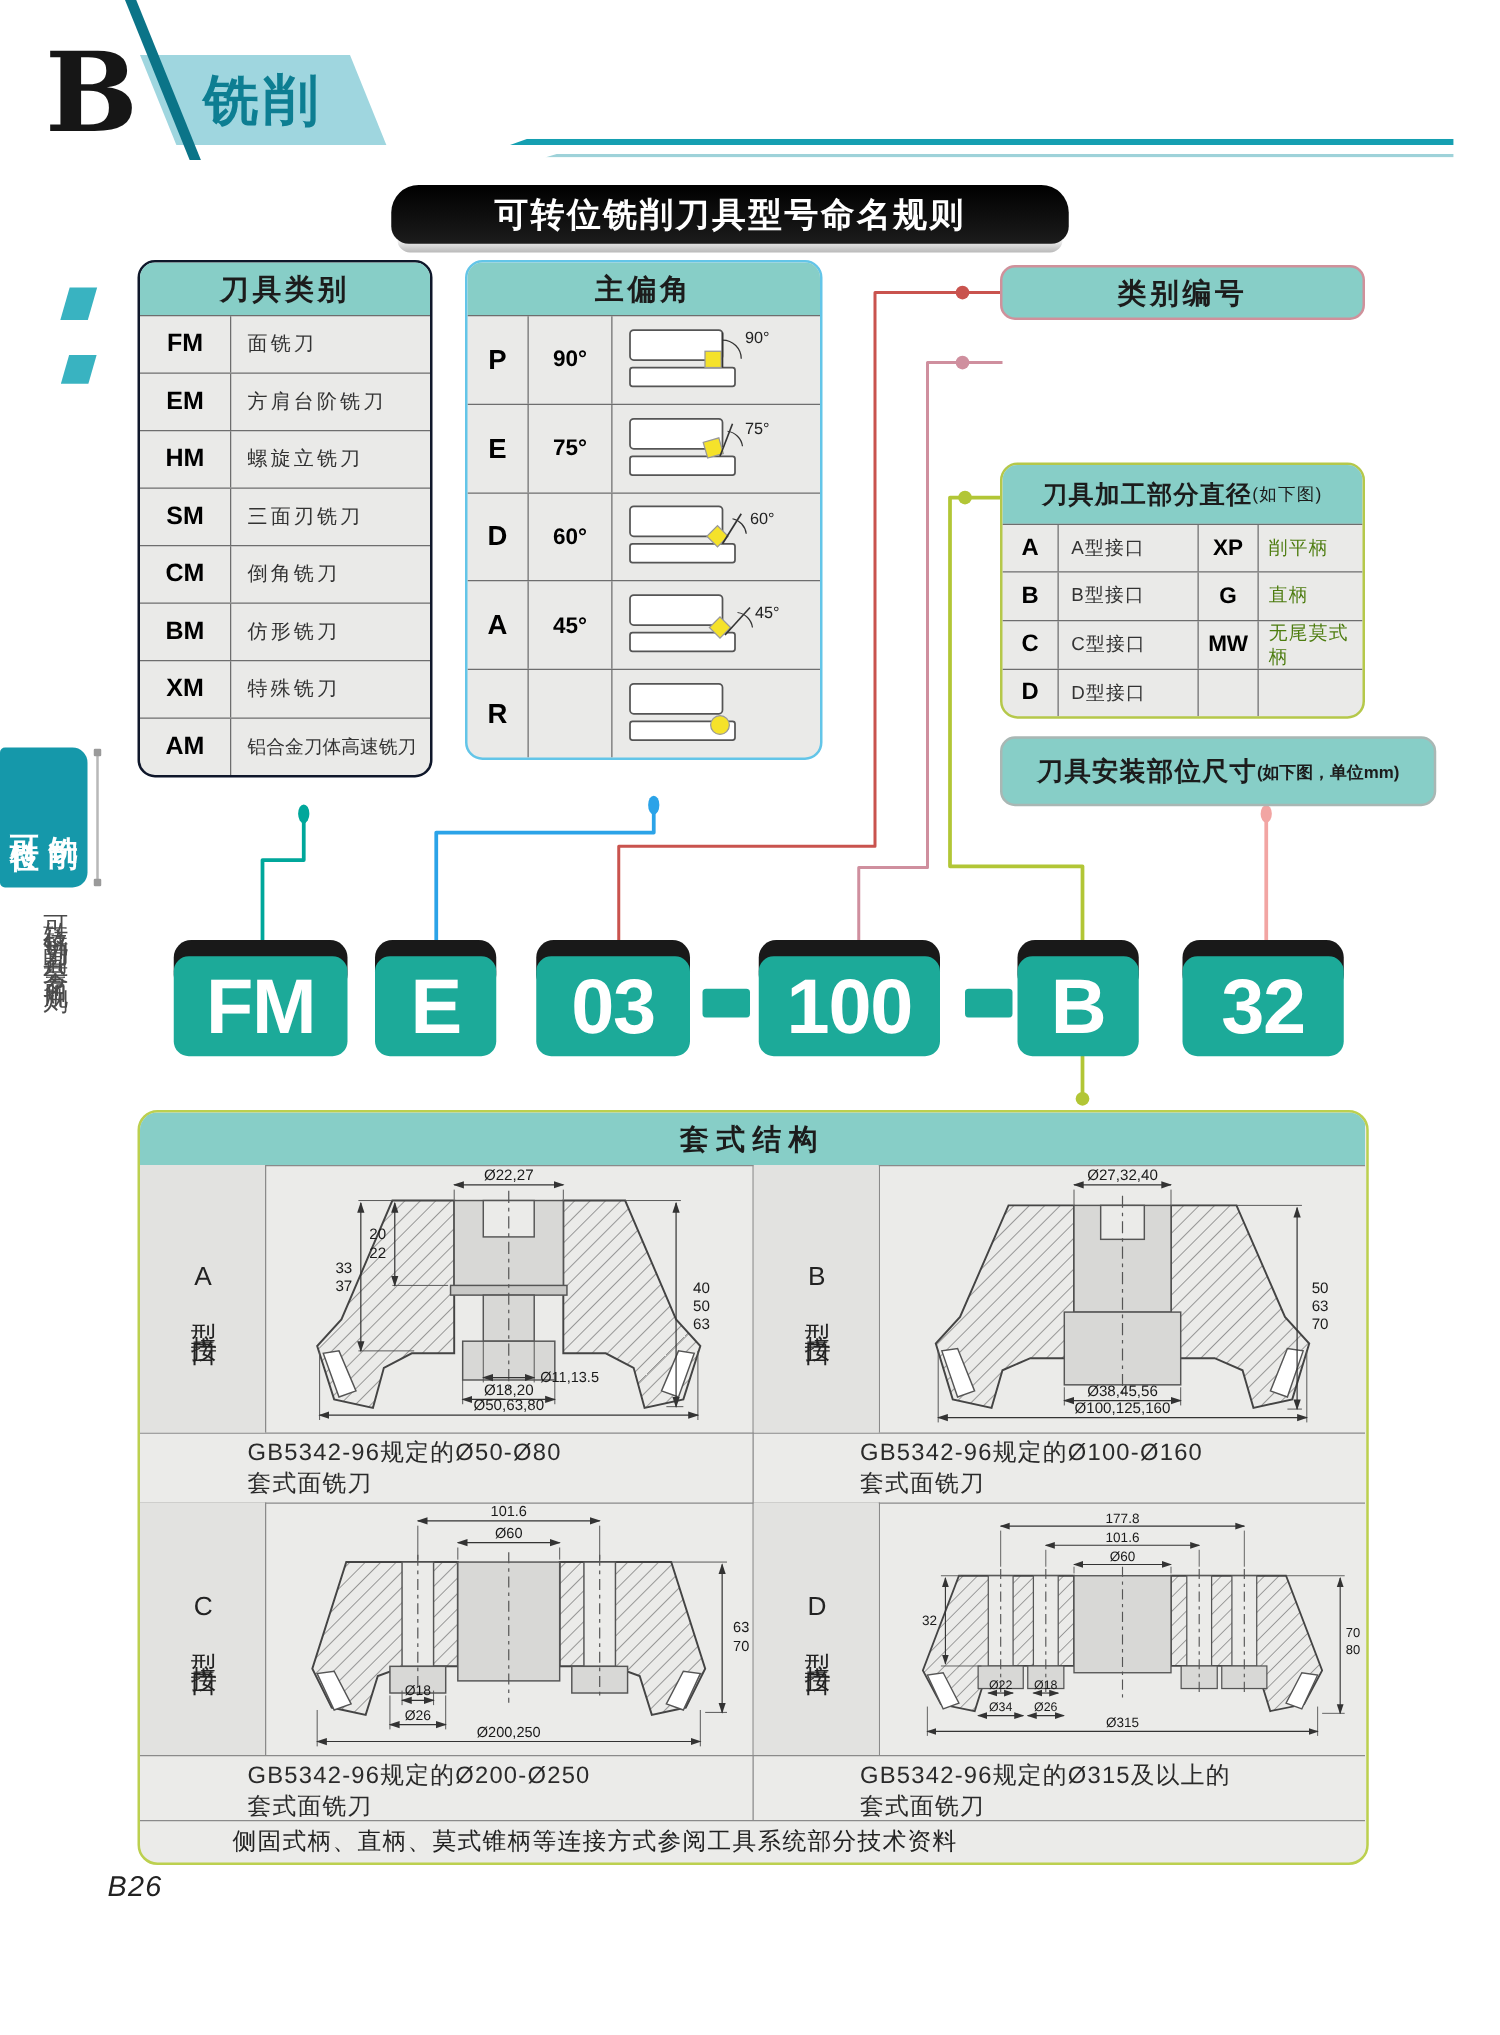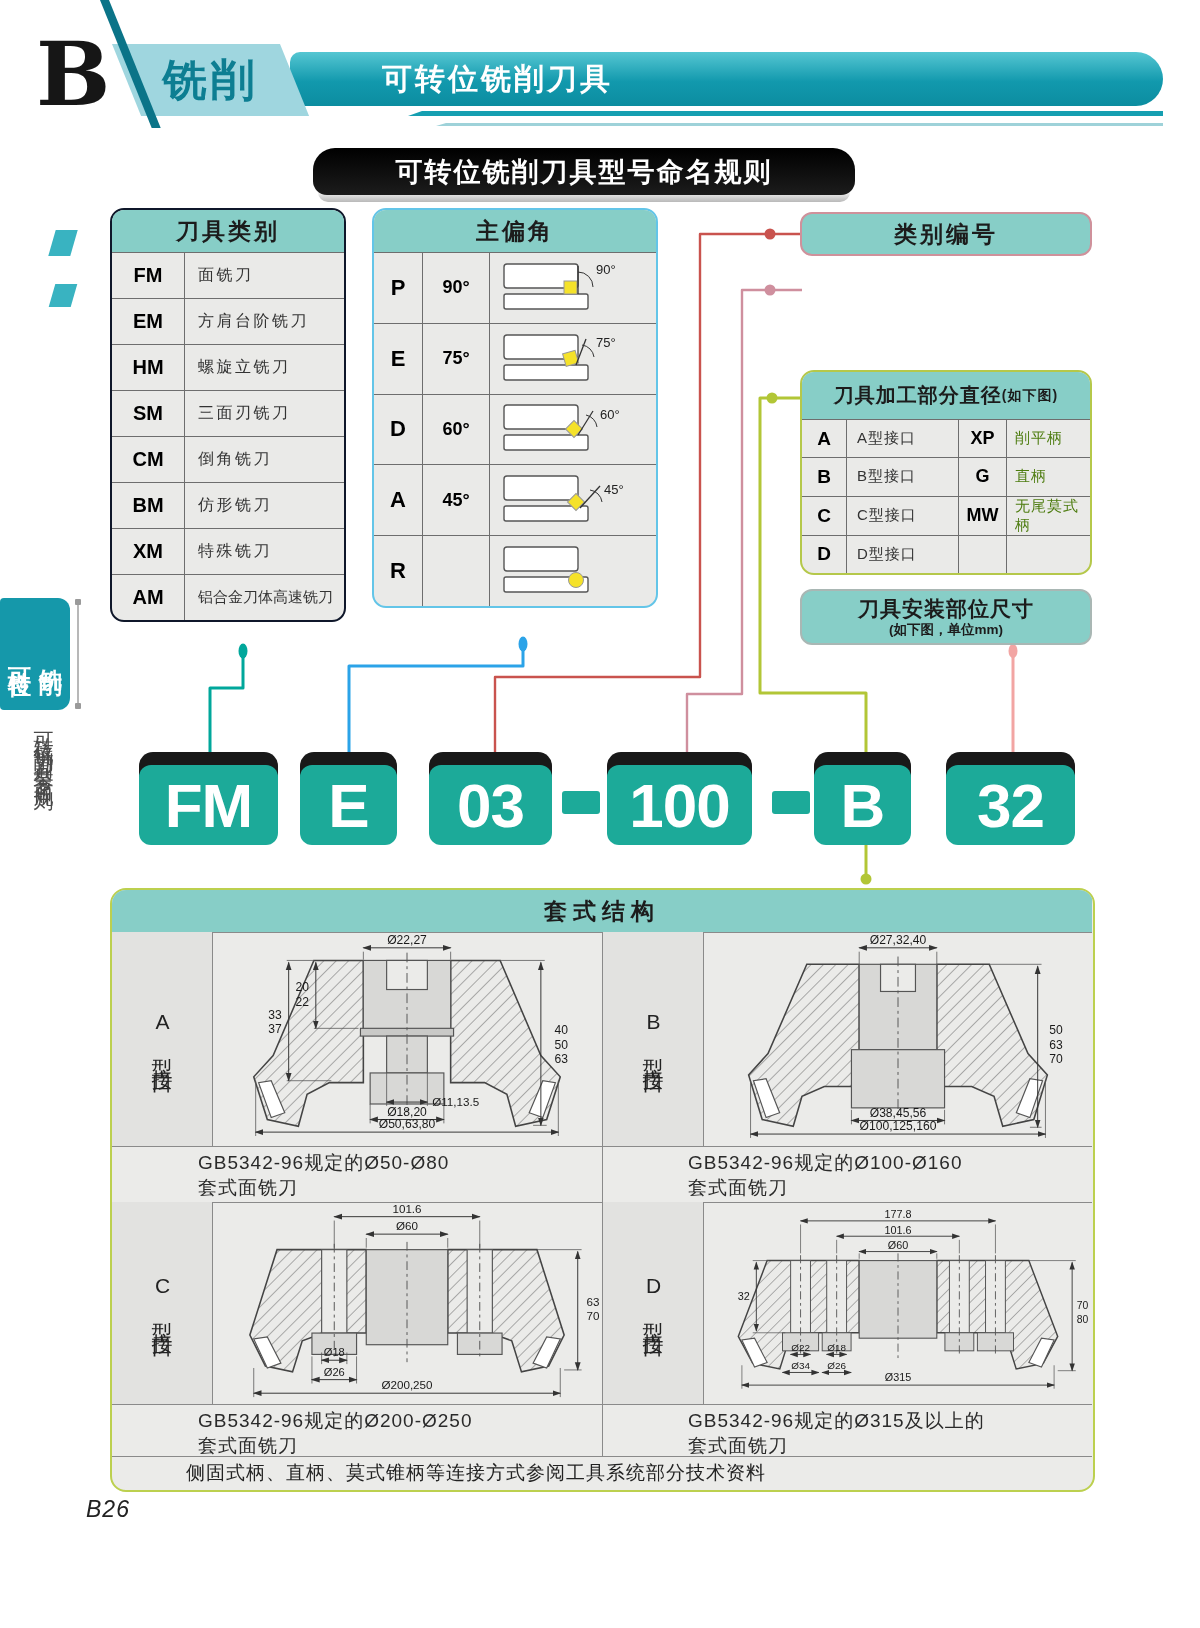--- a/index.html
+++ b/index.html
@@ -53,27 +53,27 @@
   .ang-val{width:66px;justify-content:center;font-weight:bold;font-size:18px;border-right:1px solid #6e6e6e;}
   .ang-diag{flex:1;justify-content:center;}
 
   
   .rb-catnum{left:800px;top:212px;width:292px;height:44px;border:2px solid #cf919b;border-radius:12px;font-size:23px;letter-spacing:3px;}
   .rb-dia{left:800px;top:266px;width:292px;height:90px;border:2px solid #cf919b;border-radius:14px;background:#eaeae8;overflow:hidden;}
   .rb-dia .hd{height:46px;border-radius:0 0 12px 12px;font-size:22px;letter-spacing:1px;}
   .rb-dia .note{height:44px;display:flex;align-items:center;justify-content:center;font-size:17px;color:#555;letter-spacing:2px;}
   .rb-mount{left:800px;top:370px;width:292px;height:205px;border:2px solid #b5c84a;border-radius:14px;}
   .rb-mount .hd{height:47px;font-size:20px;letter-spacing:1px;}
-  .rb-mount .hd small{font-size:14px;font-weight:bold;}
+  .rb-mount .hd small{font-size:14px;font-weight:normal;}
   .mt-c1{width:44px;font-size:19px;}
   .mt-l1{width:101px;padding-left:10px;font-size:15px;color:#333;border-right:1px solid #6e6e6e;letter-spacing:1px;}
   .mt-c2{width:47px;font-size:18px;}
   .mt-l2{flex:1;padding-left:8px;font-size:15px;color:#4d7c0f;letter-spacing:1px;}
-  .rb-size{left:800px;top:589px;width:292px;height:56px;border:2px solid #a9b7b4;border-radius:12px;background:#87cec7;
-           display:flex;flex-direction:column;align-items:center;justify-content:center;z-index:2;}
+  .rb-size{left:800px;top:589px;width:349px;height:56px;border:2px solid #a9b7b4;border-radius:12px;background:#87cec7;
+           display:flex;align-items:center;justify-content:center;z-index:2;}
   .rb-size .t1{font-weight:bold;font-size:21px;letter-spacing:1px;color:#1c1c1c;line-height:25px;}
   .rb-size .t2{font-weight:bold;font-size:13.5px;color:#1c1c1c;line-height:17px;}
 
   
   .mblock{top:752px;height:93px;z-index:3;}
   .mblock .cap{position:absolute;left:0;top:0;width:100%;height:42px;background:#191919;border-radius:14px;}
   .mblock .mbody{position:absolute;left:0;top:13px;width:100%;height:80px;background:#1caa99;border-radius:12px;
                  display:flex;align-items:center;justify-content:center;color:#fff;font-weight:bold;font-size:62px;letter-spacing:-1px;}
   .mdash{top:791px;height:23px;background:#1caa99;border-radius:3px;z-index:3;}
 
@@ -112,23 +112,20 @@
       <path d="M1013,656 V768" stroke="#f2a5a3" stroke-width="3"></path>
       <ellipse cx="1013" cy="651" rx="4.5" ry="7" fill="#f2a5a3" stroke="none"></ellipse>
     </g>
   </svg>
 
   <div class="abs b-letter">B</div>
   <div class="abs diag-stripe"></div>
   <div class="abs sect-par">
     <span>铣削</span>
   </div>
-  <div class="abs main-bar">
-    <span>可转位铣削刀具</span>
-  </div>
   <div class="abs bar-line1"></div>
   <div class="abs bar-line2"></div>
   <div class="abs margin-accent" style="left:52px;top:230px;"></div>
   <div class="abs margin-accent" style="left:52px;top:284px;height:23px;"></div>
 
   <div class="abs banner-base"></div>
   <div class="abs banner">
     <span>可转位铣削刀具型号命名规则</span>
   </div>
 

